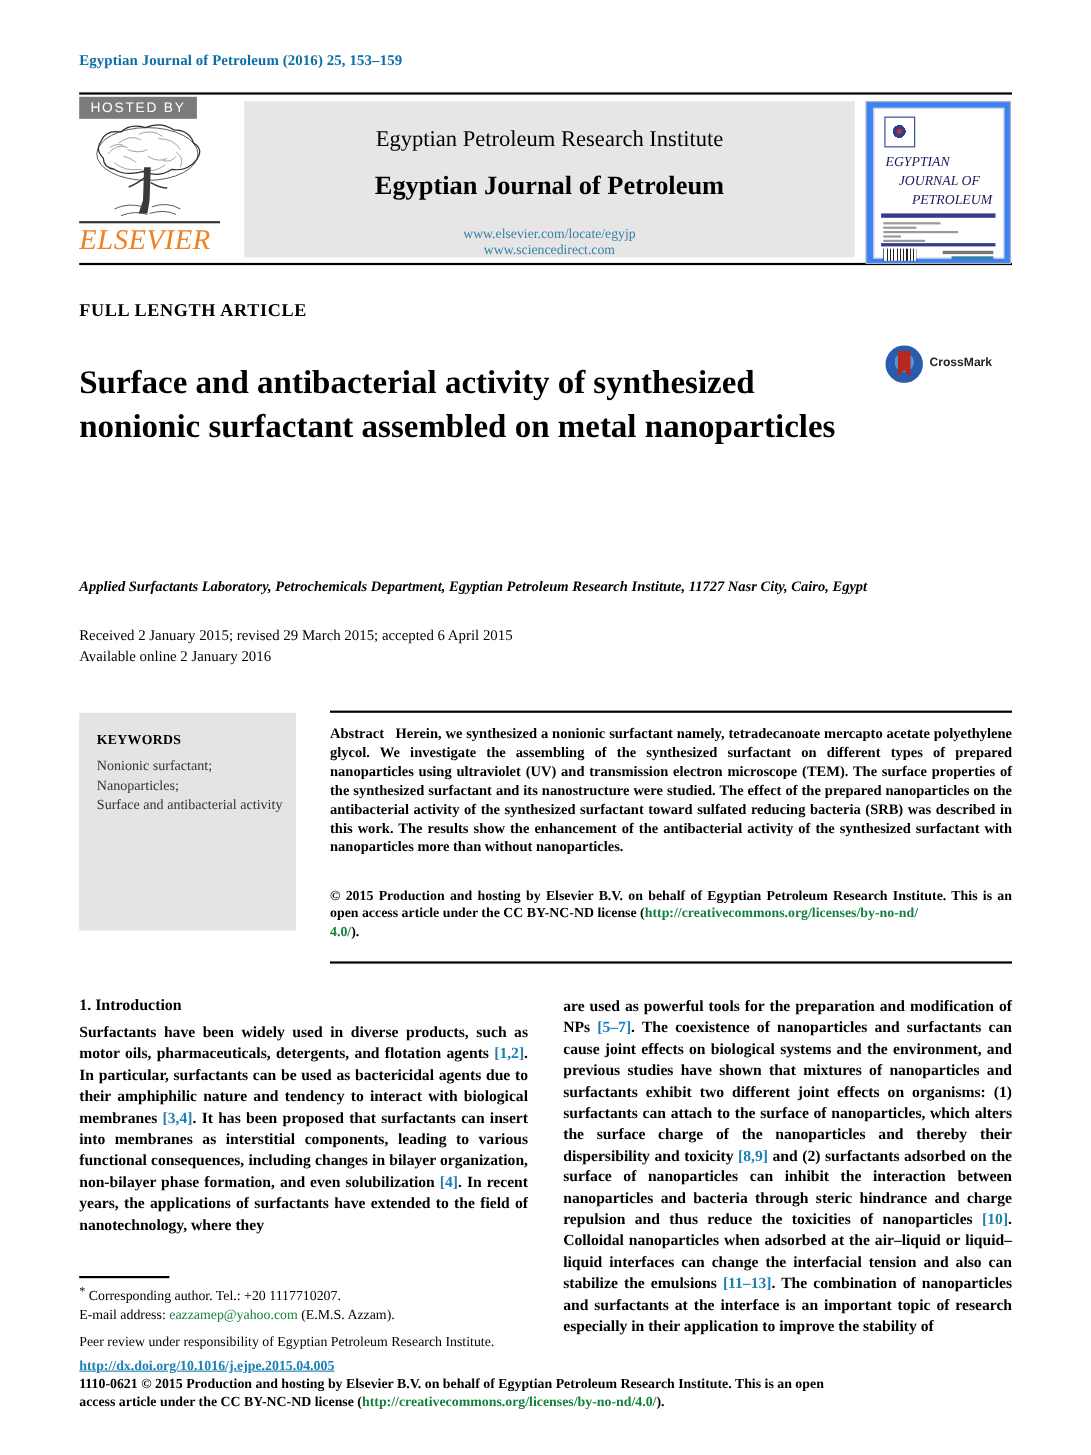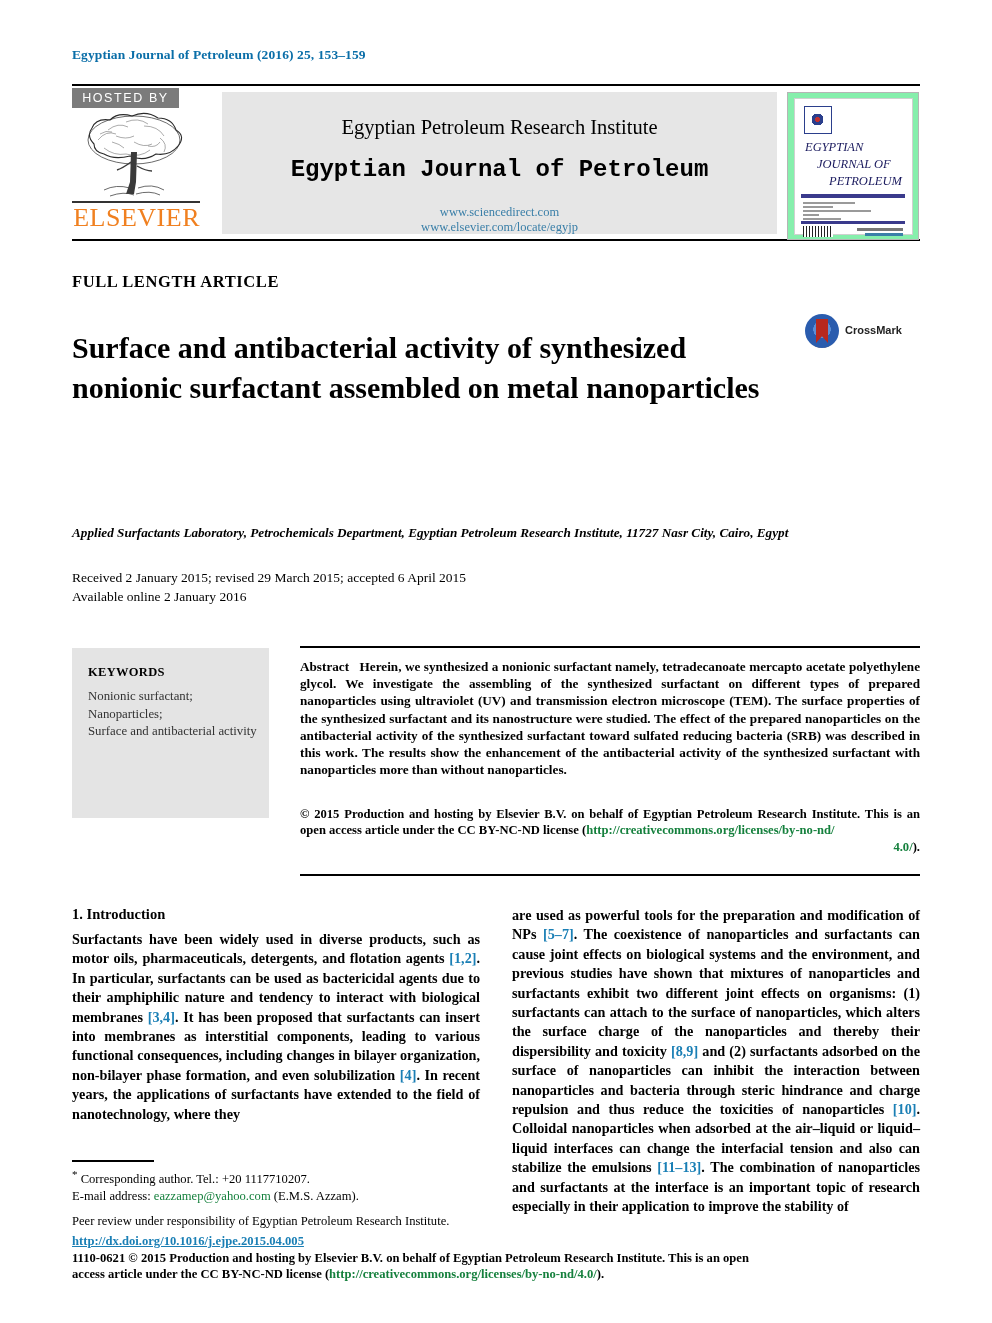--- a/index.html
+++ b/index.html
@@ -79,25 +79,26 @@
     top: 24px;
     width: 124px;
     height: 96px;
     overflow: hidden;
   }
   .elsevier-word {
     position: absolute;
     left: 0px;
     top: 117px;
     width: 128px;
-    text-align: right;
+    text-align: left;
     font-family: "Liberation Serif", serif;
     font-size: 26px;
     letter-spacing: 0.5px;
     color: #f08020;
+    font-style: italic;
   }
   .elsevier-rule {
     position: absolute;
     left: 0px;
     top: 115px;
     width: 128px;
     height: 2px;
     background: #333;
   }
 
@@ -112,41 +113,41 @@
   }
   .banner-pub {
     margin-top: 24px;
     font-size: 20.5px;
     font-family: "Liberation Serif", serif;
   }
   .banner-journal {
     margin-top: 17px;
     font-size: 24px;
     font-weight: bold;
-    font-family: Liberation Mono, monospace;
+    font-family: Liberation Serif, serif;
   }
   .banner-url {
     margin-top: 22px;
     font-size: 12.5px;
     color: #3a7fa8;
     line-height: 14.5px;
   }
   .banner-url a {
     color: #3a7fa8;
     text-decoration: none;
     display: block;
   }
 
   .cover {
     position: absolute;
     left: 715px;
     top: 6px;
     width: 130px;
     height: 146px;
-    background: #86efac;
+    background: #3b82f6;
     border: 1px solid #b5b5b5;
     overflow: hidden;
   }
   .cover-inner {
     position: absolute;
     left: 6px; top: 5px;
     width: 117px; height: 135px;
     border: 1px solid #d0d0d0;
     background: #fff;
   }
@@ -332,21 +333,21 @@
     top: 874px;
     width: 620px;
     height: 2px;
     background: #000;
   }
   .keywords-box {
     position: absolute;
     left: 72px;
     top: 648px;
     width: 197px;
-    height: 170px;
+    height: 198px;
     background: #e4e4e4;
   }
   .keywords-title {
     position: absolute;
     left: 16px;
     top: 17px;
     font-size: 12.5px;
     font-weight: bold;
     letter-spacing: 0.3px;
   }
@@ -375,21 +376,21 @@
   .copyline {
     position: absolute;
     left: 300px;
     top: 806px;
     width: 620px;
     font-size: 12.6px;
     font-weight: bold;
     line-height: 16.4px;
     text-align: justify;
   }
-  .copyline .tail { display: block; text-align: right; }
+  .copyline .tail { display: block; text-align: left; }
   a.link { color: #15803d; text-decoration: none; }
 
   
   .col {
     position: absolute;
     width: 408px;
     font-size: 14.2px;
     line-height: 19.4px;
     text-align: justify;
     font-weight: bold;
@@ -492,22 +493,22 @@
         </g>
       </svg>
     </div>
     <div class="elsevier-rule"></div>
     <div class="elsevier-word">ELSEVIER</div>
 
     <div class="banner">
       <div class="banner-pub">Egyptian Petroleum Research Institute</div>
       <div class="banner-journal">Egyptian Journal of Petroleum</div>
       <div class="banner-url">
+        <a href="#">www.elsevier.com/locate/egyjp</a>
         <a href="#">www.sciencedirect.com</a>
-        <a href="#">www.elsevier.com/locate/egyjp</a>
       </div>
     </div>
 
     <div class="cover">
       <div class="cover-inner">
         <div class="cover-seal"></div>
         <div class="cover-title">
           <span class="l1">EGYPTIAN</span>
           <span class="l2">JOURNAL OF</span>
           <span class="l3">PETROLEUM</span>

